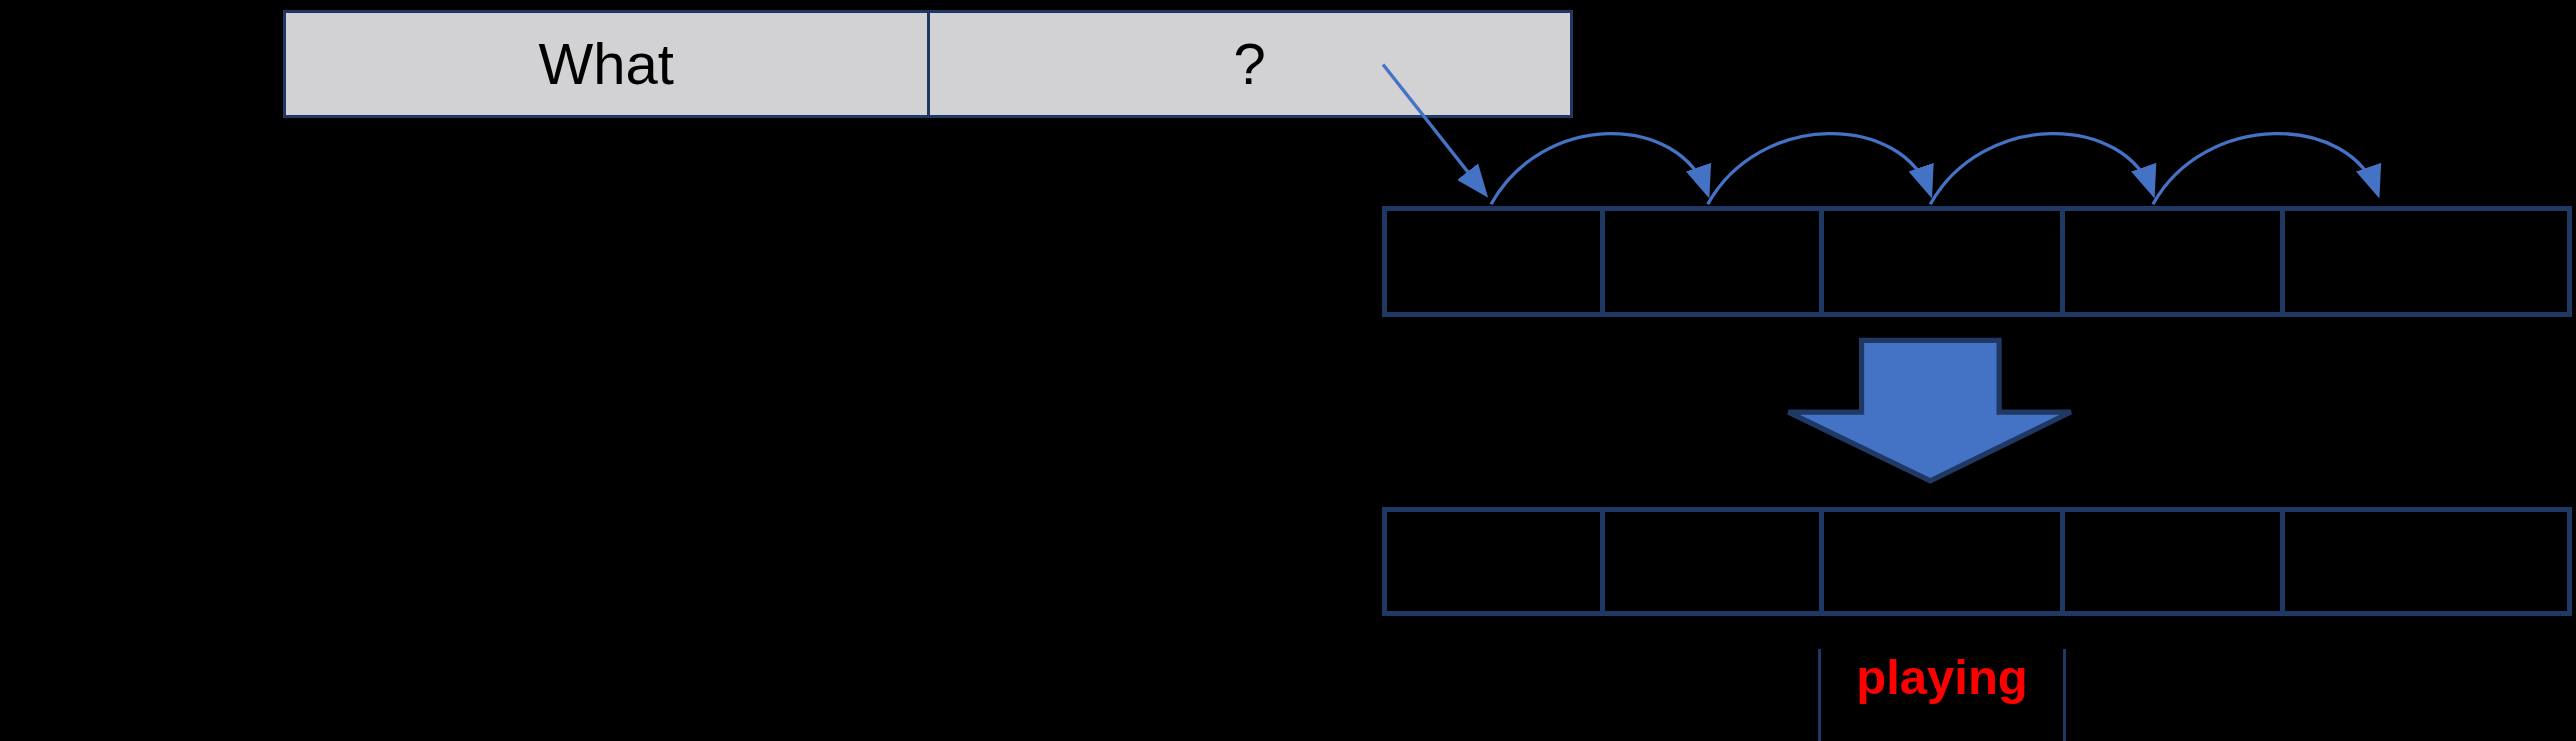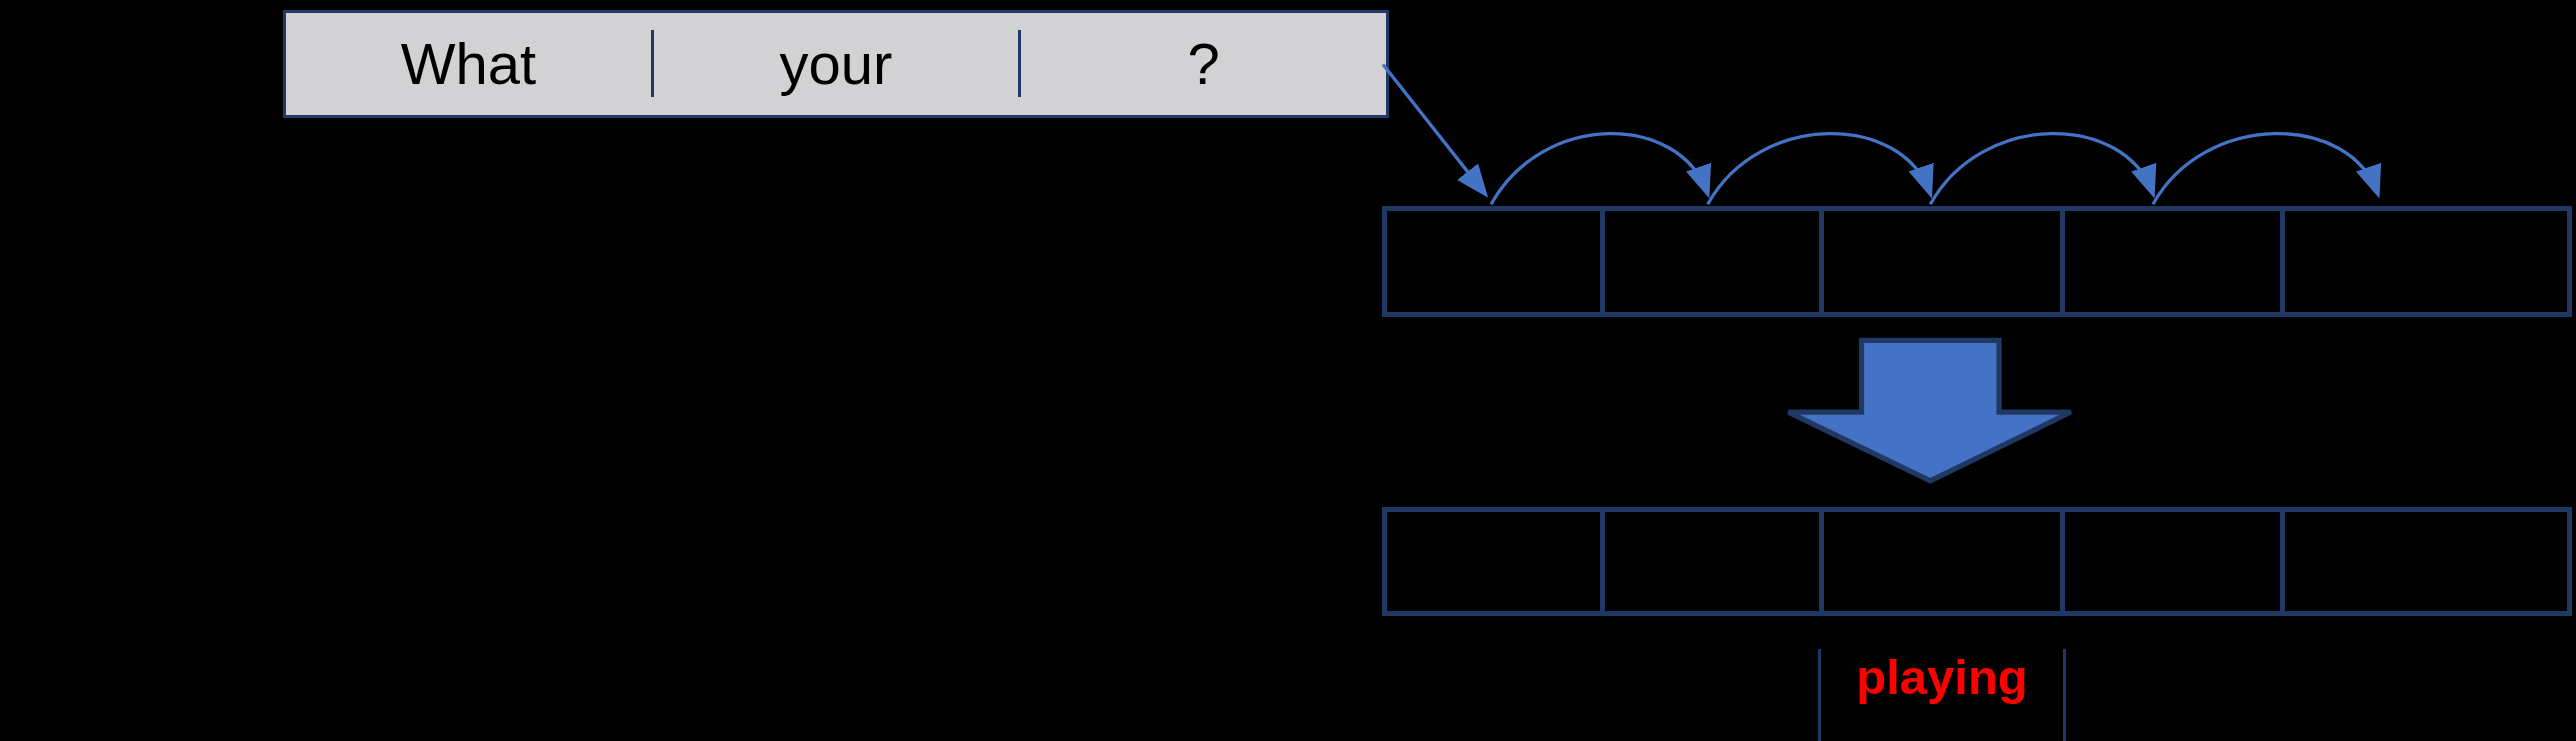--- a/index.html
+++ b/index.html
@@ -13,25 +13,24 @@
   html,body{margin:0;padding:0;background:var(--background);}
   .canvas{
     position:relative;
     width:2576px;height:742px;
     background:var(--background);
     font-family:"Liberation Sans", sans-serif;
     overflow:hidden;
   }
   
   .sentence-row{
-    position:absolute;left:283px;top:9.6px;width:1106px;height:108px;
+    position:absolute;left:283px;top:9.6px;width:1290px;height:108px;
     display:flex;box-sizing:border-box;
     border:3.7px solid var(--border-navy);
     background:var(--token-fill);
-    align-items:center;
   }
   .token-cell{
     flex:1;display:flex;align-items:center;justify-content:center;
     border-right:3.7px solid var(--border-navy);
     font-size:58px;color:var(--token-text);
     box-sizing:border-box;white-space:nowrap;
   }
   .token-cell:last-child{border-right:none;}
   
   .grid-row{
@@ -71,23 +70,20 @@
 </head>
 <body>
 
 <div class="canvas">
 
   <div class="sentence-row">
     <div class="token-cell">
       <span>What</span>
     </div>
     <div class="token-cell">
-      <span>your</span>
-    </div>
-    <div class="token-cell">
       <span>?</span>
     </div>
   </div>
 
   <div class="grid-row middle">
     <div class="grid-cell" style="flex:295"></div>
     <div class="grid-cell" style="flex:297"></div>
     <div class="grid-cell" style="flex:328"></div>
     <div class="grid-cell" style="flex:298"></div>
     <div class="grid-cell" style="flex:391"></div>

